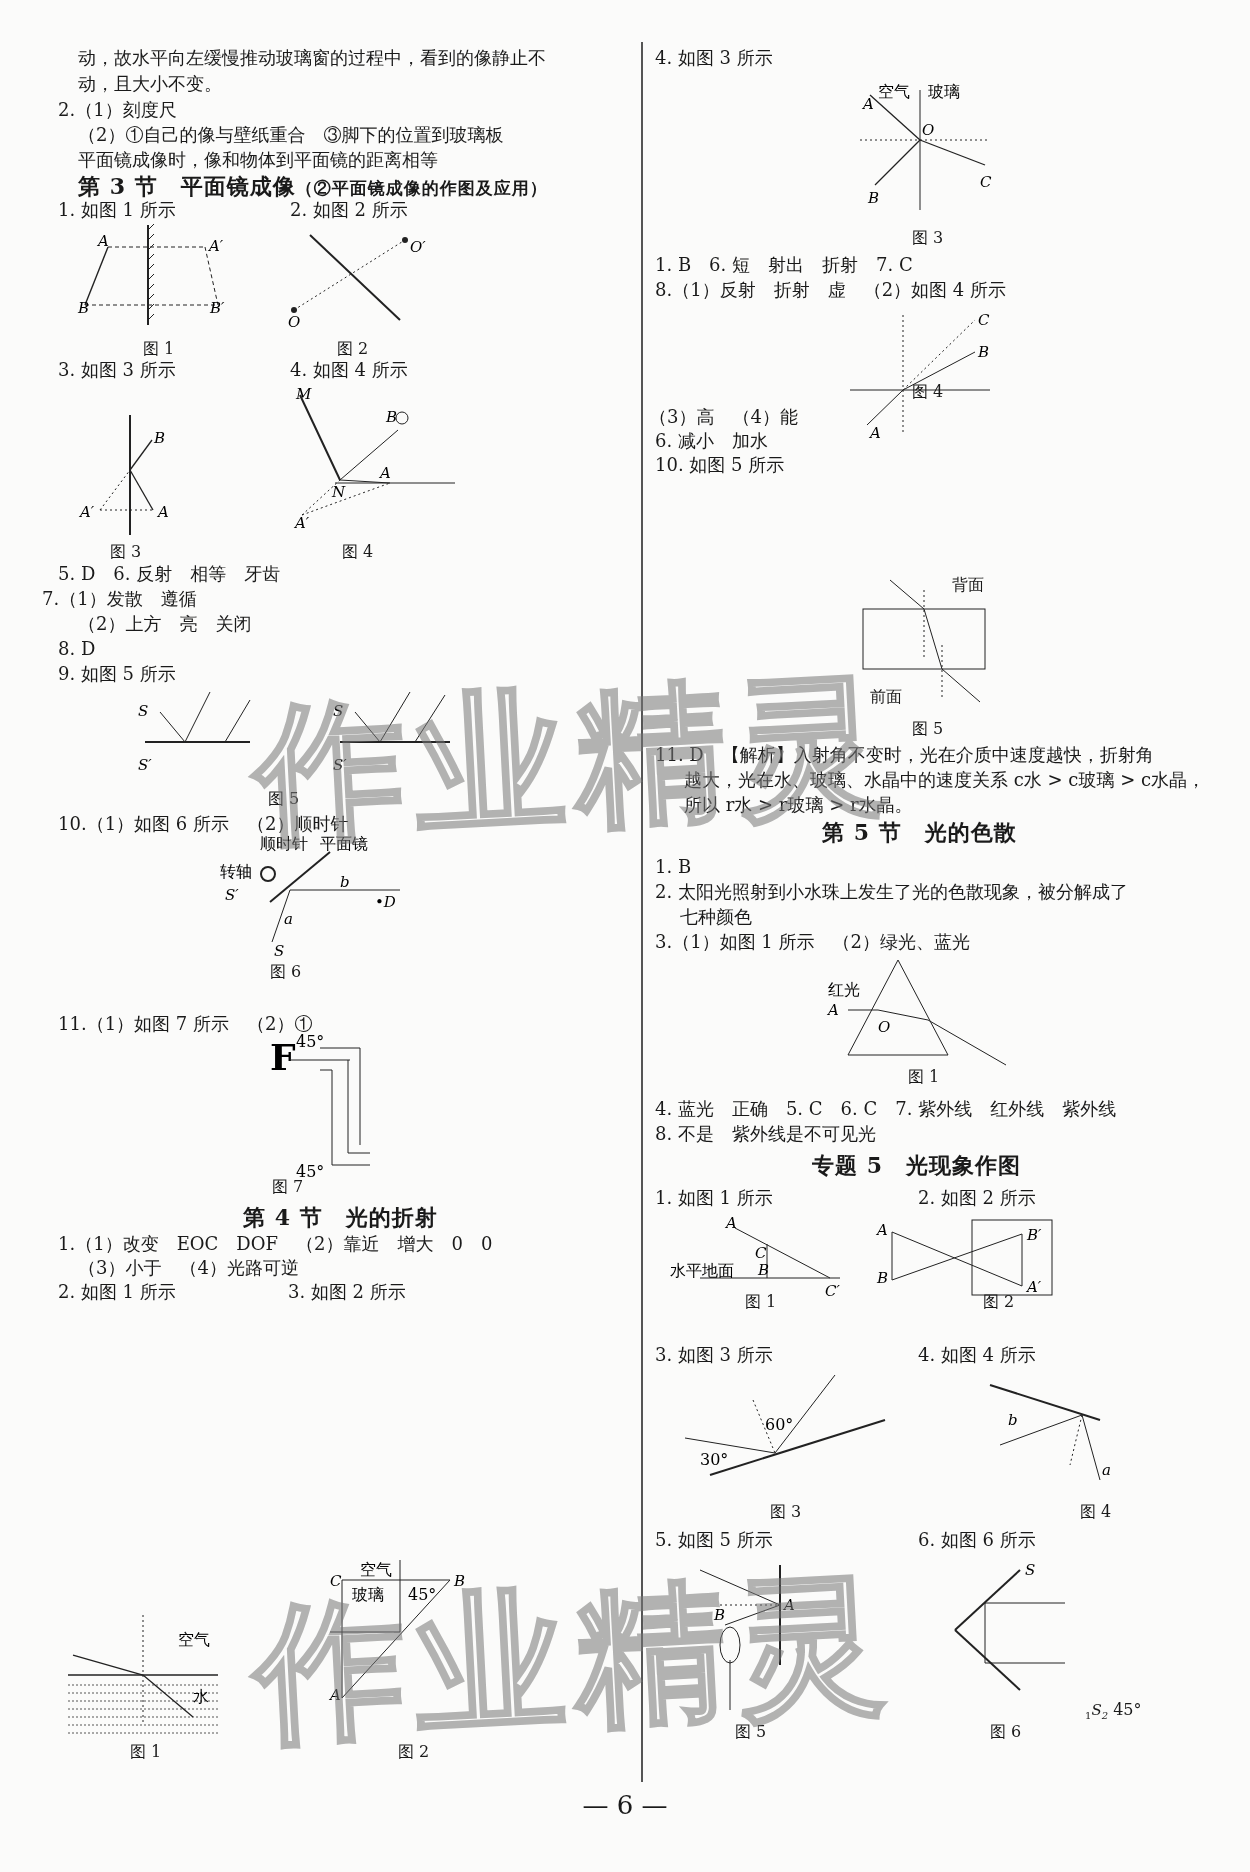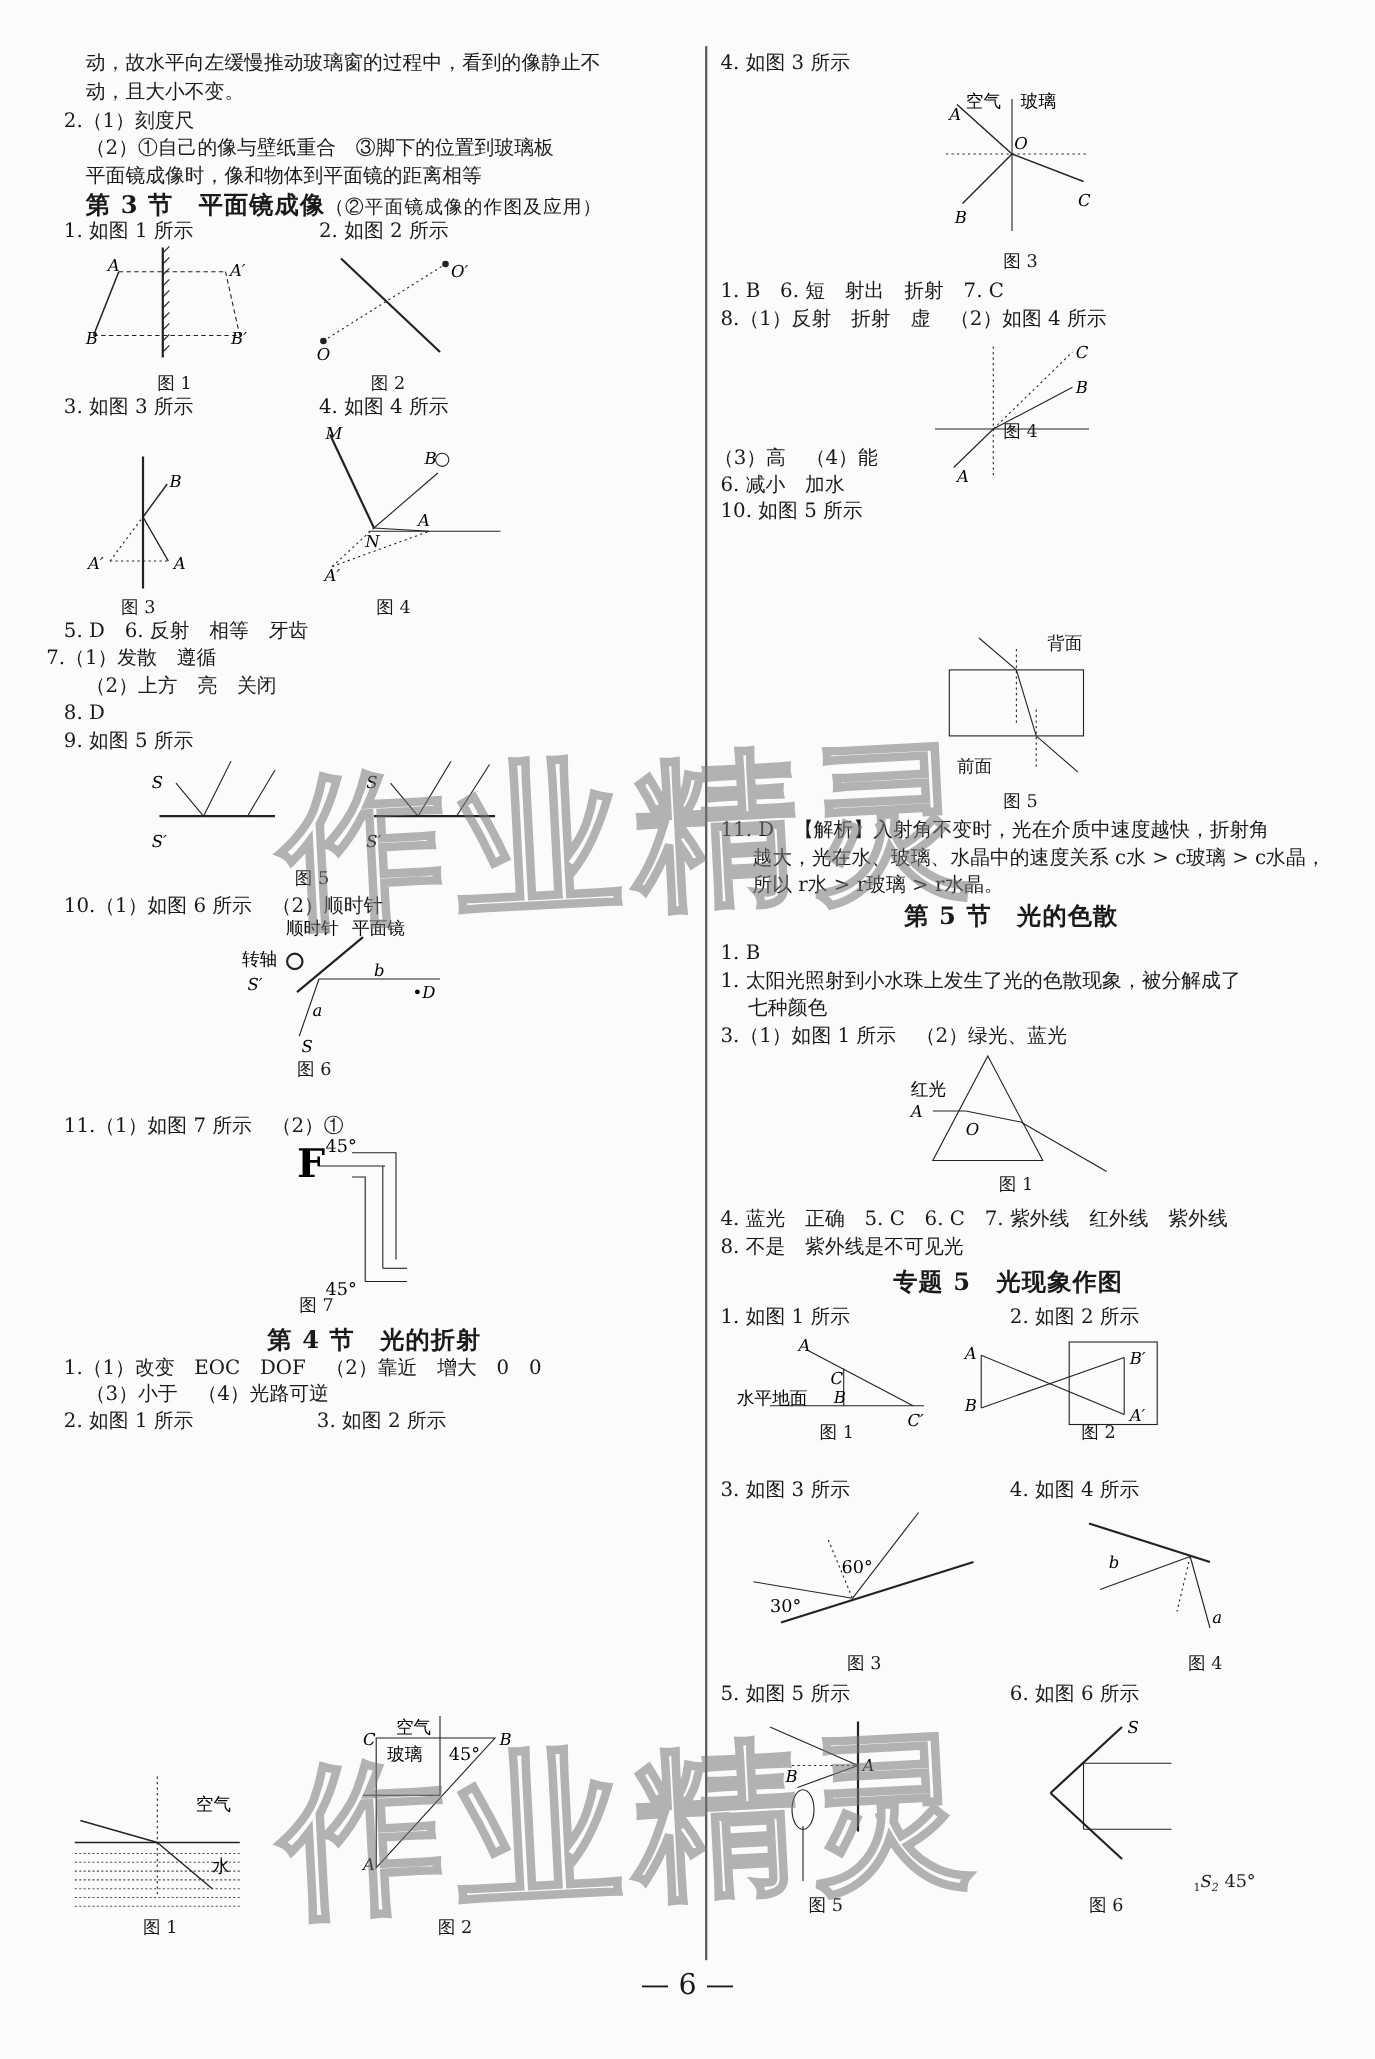--- a/index.html
+++ b/index.html
@@ -1,20 +1,20 @@
 <!DOCTYPE html>
 <html><head>
 <meta charset="utf-8">
 <style>
   html, body { margin:0; padding:0; }
   body { width:1250px; height:1872px; background:#fbfbfa; position:relative; overflow:hidden;
          font-family:"DejaVu Serif","Liberation Serif",serif; color:#1a1a1a; }
   .line { position:absolute; font-size:18px; line-height:24px; white-space:nowrap; }
   .heading { position:absolute; font-size:22px; font-weight:bold; white-space:nowrap; letter-spacing:1px; }
-  .heading small { font-size:17px; font-weight:normal; }
+  .heading small { font-size:17px; font-weight:bold; }
   .divider { position:absolute; left:641px; top:42px; width:2px; height:1740px; background:#555; }
   .fig { position:absolute; }
   .fig svg { overflow:visible; }
   .cap { font-size:16px; }
   .lbl { font-size:15px; font-style:italic; }
   .zh { font-size:16px; }
   .pageno { position:absolute; top:1790px; left:0; width:1250px; text-align:center; font-size:26px; }
   .watermark { position:absolute; font-size:150px; font-weight:bold; color:transparent;
                -webkit-text-stroke:3px #777; opacity:0.55; letter-spacing:10px; white-space:nowrap;
                font-family:"DejaVu Sans",sans-serif; transform:rotate(-3deg); }
@@ -266,21 +266,21 @@
   <div class="zh" style="position:absolute;left:10px;top:112px">前面</div>
 </div>
 <div class="cap line" style="left:912px;top:717px">图 5</div>
 
 <div class="line" style="left:655px;top:743px">11. D　【解析】入射角不变时，光在介质中速度越快，折射角</div>
 <div class="line" style="left:684px;top:768px">越大，光在水、玻璃、水晶中的速度关系 c水 &gt; c玻璃 &gt; c水晶，</div>
 <div class="line" style="left:684px;top:793px">所以 r水 &gt; r玻璃 &gt; r水晶。</div>
 
 <div class="heading" style="left:822px;top:818px">第 5 节　光的色散</div>
 <div class="line" style="left:655px;top:855px">1. B</div>
-<div class="line" style="left:655px;top:880px">1. 太阳光照射到小水珠上发生了光的色散现象，被分解成了</div>
+<div class="line" style="left:655px;top:880px">2. 太阳光照射到小水珠上发生了光的色散现象，被分解成了</div>
 <div class="line" style="left:680px;top:905px">七种颜色</div>
 <div class="line" style="left:655px;top:930px">3.（1）如图 1 所示　（2）绿光、蓝光</div>
 
 <div class="fig" style="left:828px;top:960px">
   <svg width="200" height="100">
     <polygon points="70,0 120,95 20,95" fill="none" stroke="#222"></polygon>
     <line x1="20" y1="50" x2="50" y2="50" stroke="#222"></line>
     <line x1="50" y1="50" x2="100" y2="60" stroke="#222"></line>
     <line x1="100" y1="60" x2="178" y2="105" stroke="#222"></line>
     <text x="0" y="55" class="lbl">A</text>

